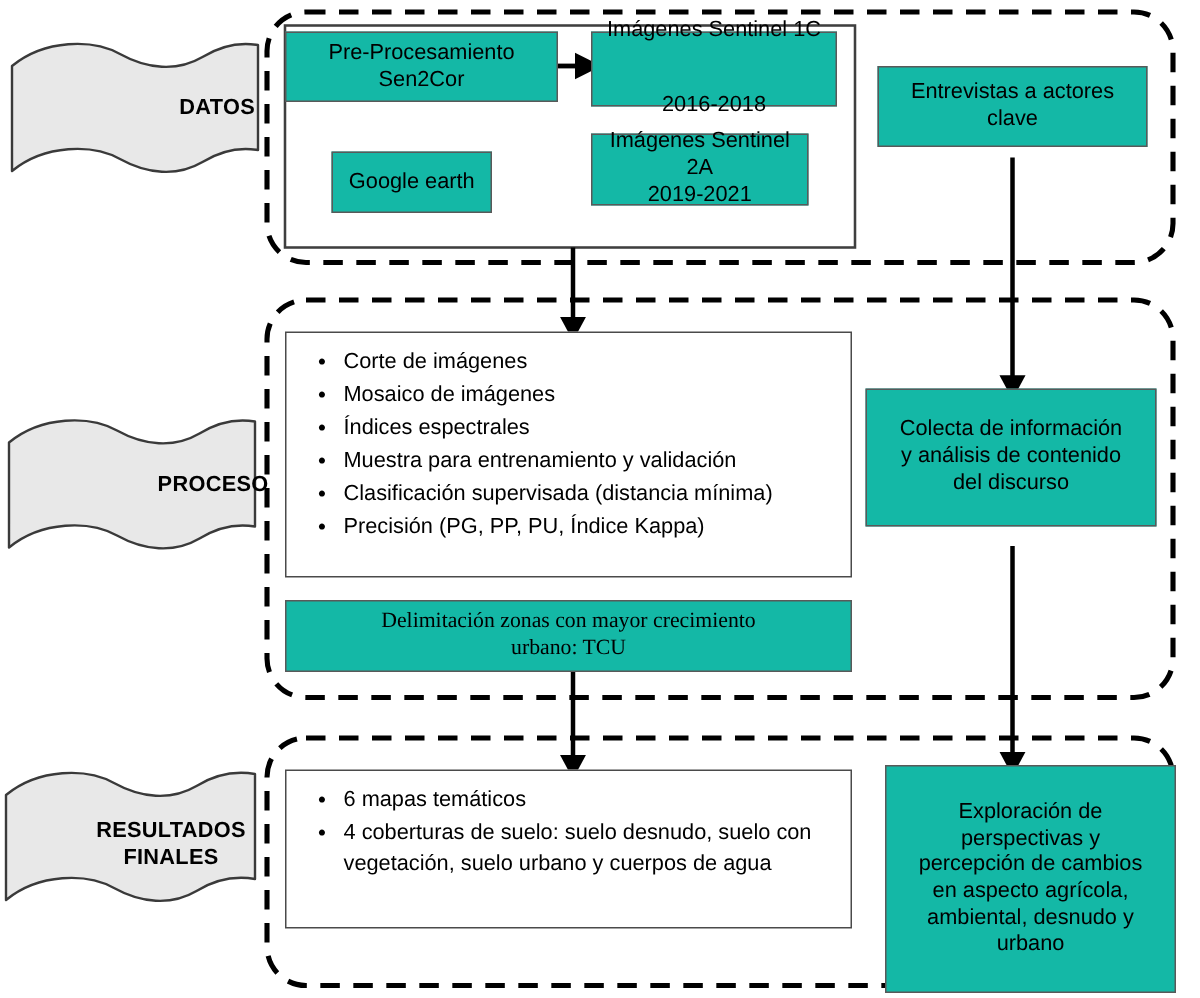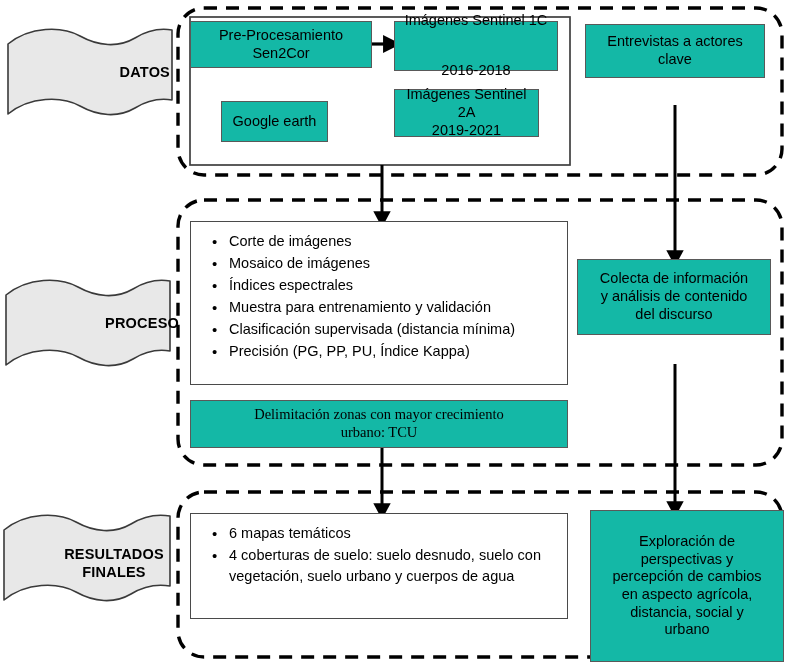--- a/index.html
+++ b/index.html
@@ -165,56 +165,56 @@
 
   <div class="node-box" style="left:221px; top:101px; width:107px; height:41px;">
     <span>Google earth</span>
   </div>
 
   <div class="node-box" style="left:394px; top:89px; width:145px; height:48px; flex-direction:column;">
     <span>Imágenes Sentinel 2A</span>
     <span>2019-2021</span>
   </div>
 
-  <div class="node-box" style="left:585px; top:24px; width:180px; height:54px; flex-direction:column;">
+  <div class="node-box" style="left:585px; top:44px; width:180px; height:54px; flex-direction:column;">
     <span>Entrevistas a actores</span>
     <span>clave</span>
   </div>
 
   <div class="list-box" style="left:190px; top:221px; width:378px; height:164px;">
     <ul>
       <li><span class="bullet">•</span><span>Corte de imágenes</span></li>
       <li><span class="bullet">•</span><span>Mosaico de imágenes</span></li>
       <li><span class="bullet">•</span><span>Índices espectrales</span></li>
       <li><span class="bullet">•</span><span>Muestra para entrenamiento y validación</span></li>
       <li><span class="bullet">•</span><span>Clasificación supervisada (distancia mínima)</span></li>
       <li><span class="bullet">•</span><span>Precisión (PG, PP, PU, Índice Kappa)</span></li>
     </ul>
   </div>
 
   <div class="node-box" style="left:190px; top:400px; width:378px; height:48px; flex-direction:column;font-family:Liberation Serif, serif;">
     <span>Delimitación zonas con mayor crecimiento</span>
     <span>urbano: TCU</span>
   </div>
 
-  <div class="node-box" style="left:577px; top:259px; width:194px; height:76px; flex-direction:column;">
+  <div class="node-box" style="left:577px; top:259px; width:194px; height:92px; flex-direction:column;">
     <span>Colecta de información</span>
     <span>y análisis de contenido</span>
     <span>del discurso</span>
   </div>
 
   <div class="list-box" style="left:190px; top:513px; width:378px; height:106px;">
     <ul>
       <li><span class="bullet">•</span><span>6 mapas temáticos</span></li>
       <li><span class="bullet">•</span><span>4 coberturas de suelo: suelo desnudo, suelo con vegetación, suelo urbano y cuerpos de agua</span></li>
     </ul>
   </div>
 
   <div class="node-box" style="left:590px; top:510px; width:194px; height:152px; flex-direction:column;">
     <span>Exploración de</span>
     <span>perspectivas y</span>
     <span>percepción de cambios</span>
     <span>en aspecto agrícola,</span>
-    <span>distancia, social y</span>
+    <span>ambiental, desnudo y</span>
     <span>urbano</span>
   </div>
 
 </div>
 
 </body></html>

